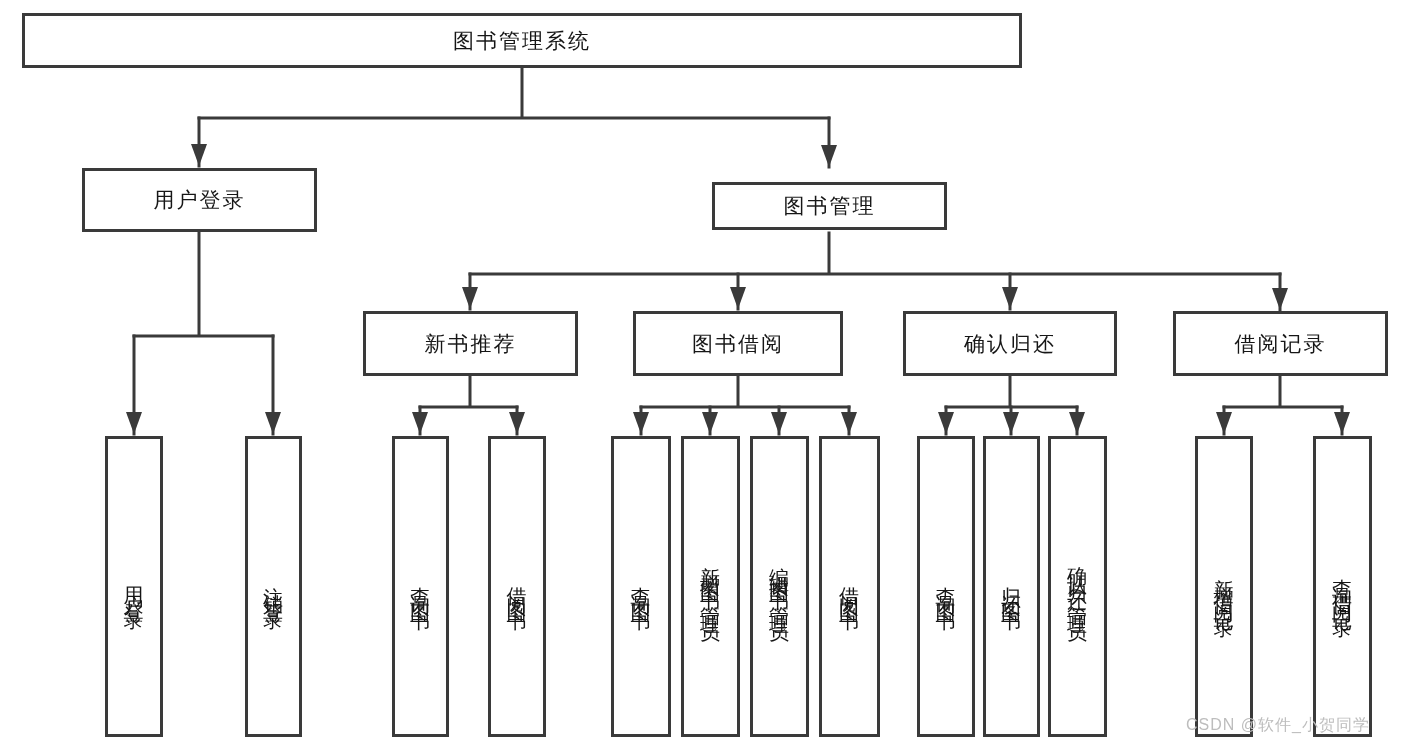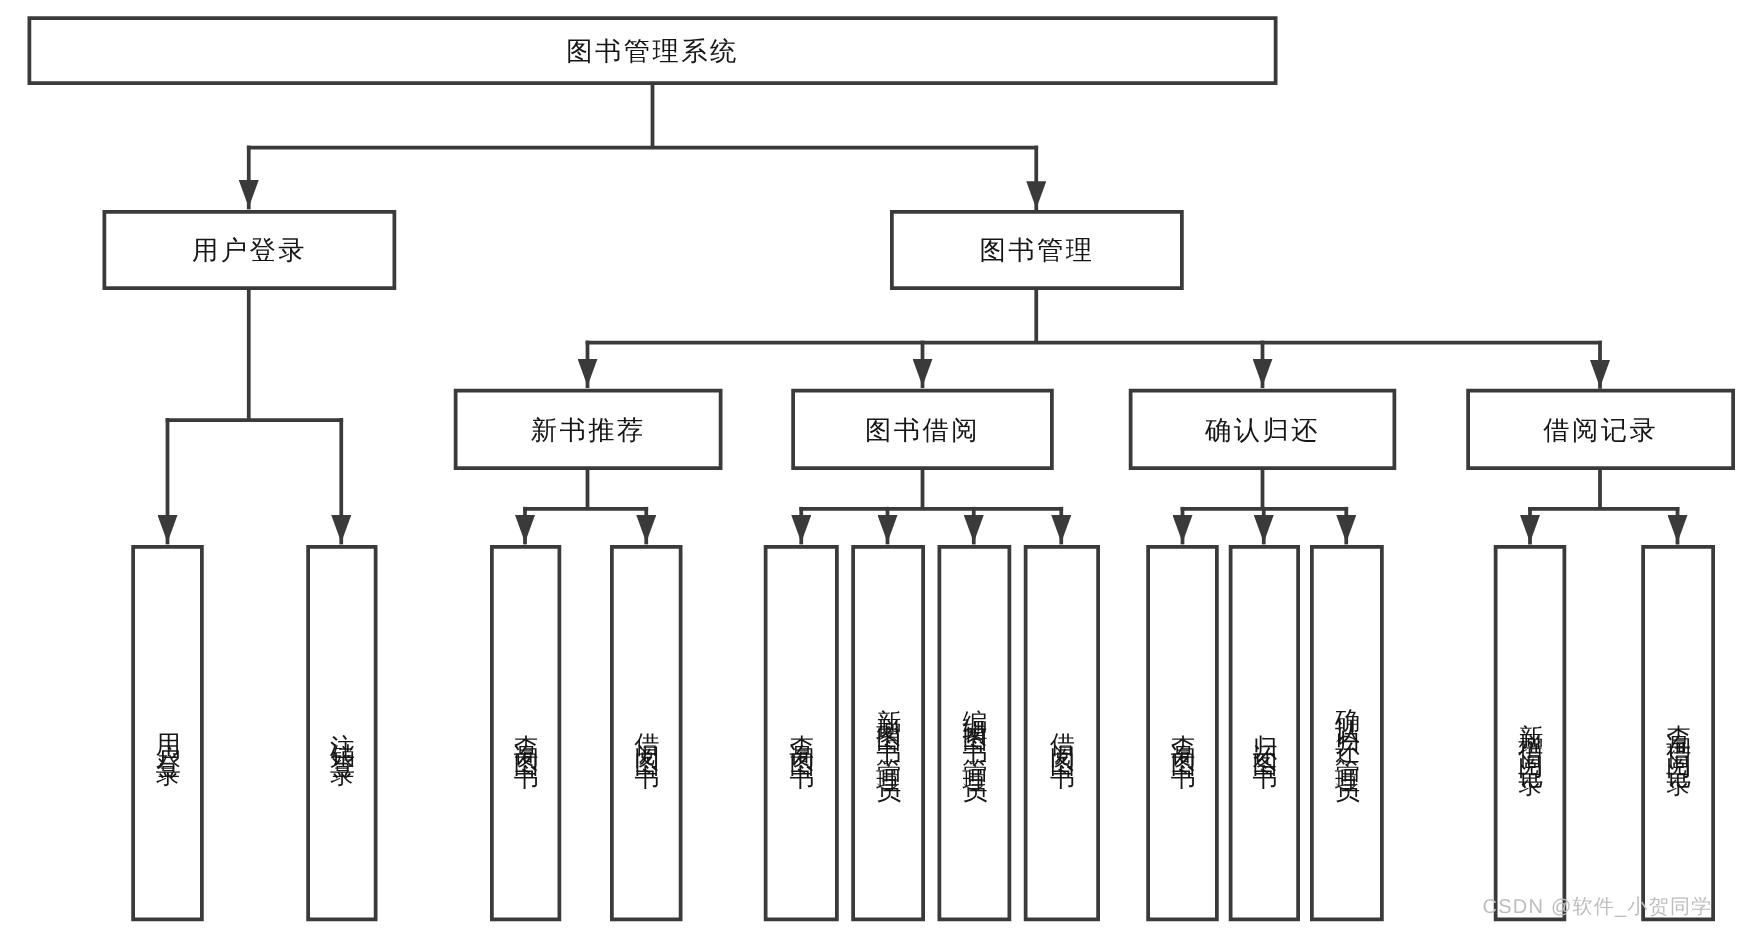--- a/index.html
+++ b/index.html
@@ -78,21 +78,21 @@
       <path d="M1011 407 V434" marker-end="url(#arrow)"></path>
       <path d="M1077 407 V434" marker-end="url(#arrow)"></path>
       <path d="M1224 407 V434" marker-end="url(#arrow)"></path>
       <path d="M1342 407 V434" marker-end="url(#arrow)"></path>
     </g>
   </svg>
 
   <div class="node hnode" style="left:22px;top:13px;width:1000px;height:55px">图书管理系统</div>
 
   <div class="node hnode" style="left:82px;top:168px;width:235px;height:64px">用户登录</div>
-  <div class="node hnode" style="left:712px;top:168px;width:235px;height:64px">图书管理</div>
+  <div class="node hnode" style="left:712px;top:182px;width:235px;height:48px">图书管理</div>
 
   <div class="node hnode" style="left:363px;top:311px;width:215px;height:65px">新书推荐</div>
   <div class="node hnode" style="left:633px;top:311px;width:210px;height:65px">图书借阅</div>
   <div class="node hnode" style="left:903px;top:311px;width:214px;height:65px">确认归还</div>
   <div class="node hnode" style="left:1173px;top:311px;width:215px;height:65px">借阅记录</div>
 
   <div class="node vnode" style="left:105px;width:58px">用户登录</div>
   <div class="node vnode" style="left:245px;width:57px">注销登录</div>
 
   <div class="node vnode" style="left:392px;width:57px">查询图书</div>

